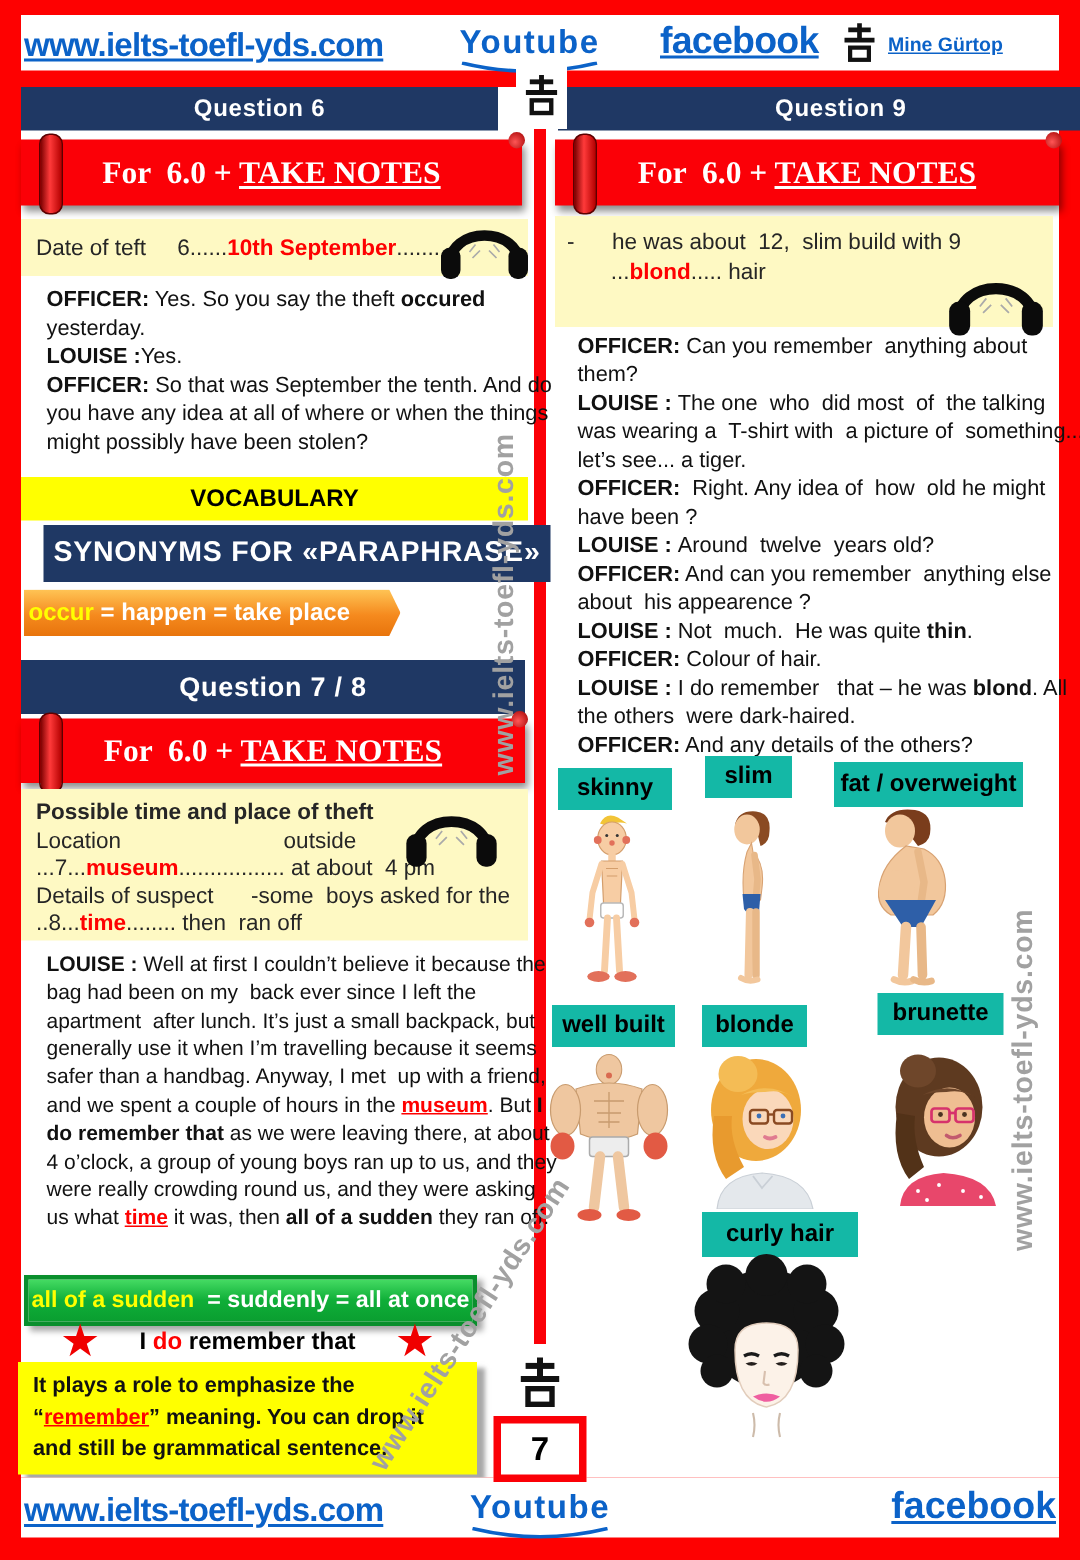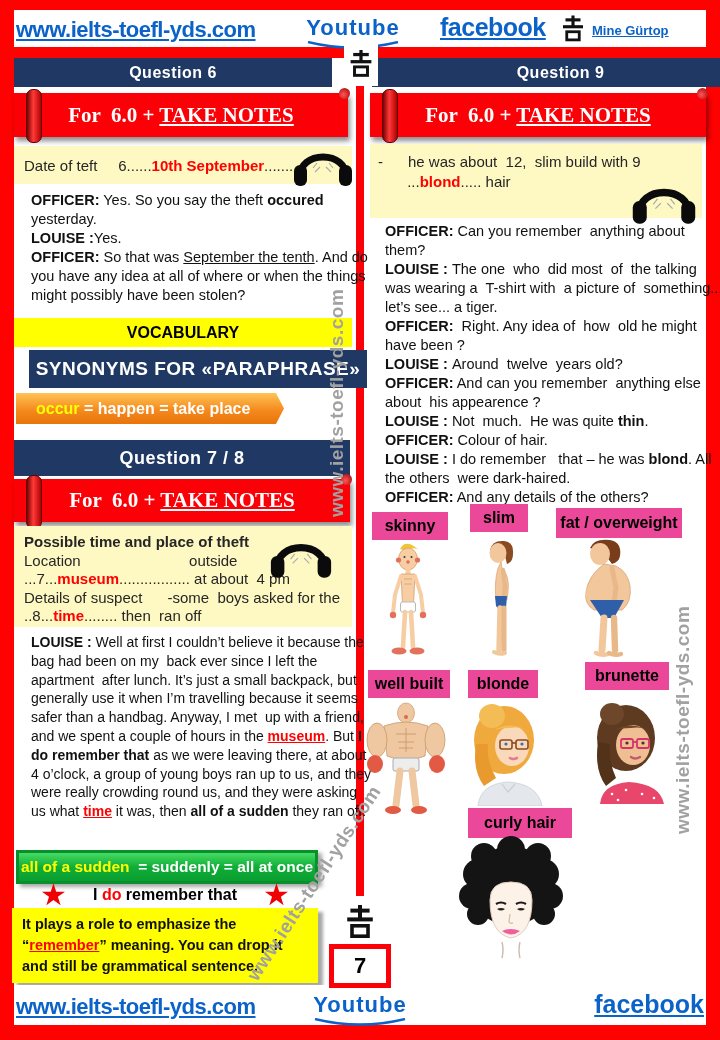--- a/index.html
+++ b/index.html
@@ -17,24 +17,24 @@
   .navy-banner{background:#1F3864;color:#fff;font-weight:bold;font-size:16px;display:flex;align-items:center;justify-content:center;letter-spacing:0.5px;}
   .for-banner{background:#FB0007;color:#fff;display:flex;align-items:center;justify-content:center;box-shadow:2px 4px 5px rgba(0,0,0,0.45);}
   .for-text{font-weight:bold;font-size:21px;white-space:pre;font-family:Liberation Serif, serif;}
   .roll{position:absolute;left:12px;top:-4px;width:14px;height:52px;background:linear-gradient(90deg,#7a0000,#ff3a3a 45%,#b40000);border-radius:7px;border:1px solid #5c0000;}
   .curl{position:absolute;right:-2px;top:-5px;width:11px;height:11px;background:radial-gradient(circle at 40% 60%,#ff5555,#a00000);border-radius:50%;}
   .gray-box{background:#fef9c3;color:#262626;font-size:15px;}
   .rich-line{white-space:pre-wrap;}
   .dlg{font-size:14.5px;line-height:19px;color:#111;padding-left:16px;}
   .dlg .rich-line{margin:0;}
   .yellow-banner{background:#FFFF00;color:#000;font-weight:bold;display:flex;align-items:center;justify-content:center;}
-  .orange-ribbon{background:linear-gradient(180deg,#FFC455 0%,#F58A1E 55%,#E8740C 100%);display:flex;align-items:center;padding-left:20px;font-size:16px;clip-path:polygon(0 0,97% 0,100% 50%,97% 100%,0 100%);box-shadow:3px 3px 4px rgba(0,0,0,.35);}
+  .orange-ribbon{background:linear-gradient(180deg,#FFC455 0%,#F58A1E 55%,#E8740C 100%);display:flex;align-items:center;padding-left:3px;font-size:16px;clip-path:polygon(0 0,97% 0,100% 50%,97% 100%,0 100%);box-shadow:3px 3px 4px rgba(0,0,0,.35);}
   .green-banner{background:linear-gradient(180deg,#45DB63 0%,#0FAE38 50%,#0A9E30 100%);border:3px solid #0A8F2D;display:flex;align-items:center;justify-content:center;font-size:15.5px;box-shadow:4px 3px 4px rgba(0,0,0,.35);}
   .note-yellow{background:#FFFF00;color:#111;font-weight:bold;font-size:14.5px;line-height:1.45;padding:6px 10px;box-shadow:5px 4px 3px rgba(110,110,110,.6);}
-  .fig-label{background:#ec4899;color:#000;font-weight:bold;font-size:16px;display:flex;align-items:center;justify-content:center;}
+  .fig-label{background:#14b8a6;color:#000;font-weight:bold;font-size:16px;display:flex;align-items:center;justify-content:center;}
   .divider{position:absolute;left:356px;top:62px;width:8px;height:840px;background:#FB0007;}
   .gi-box{background:#fff;display:flex;align-items:center;justify-content:center;}
   .page-num{border:5px solid #FB0007;background:#fff;display:flex;align-items:center;justify-content:center;font-size:22px;font-weight:bold;color:#000;}
   .wm{position:absolute;color:#A1A1A1;font-weight:bold;font-size:19px;letter-spacing:0.5px;white-space:nowrap;z-index:60;pointer-events:none;}
   .wm-vert{writing-mode:vertical-rl;transform:rotate(180deg);}
   .star{color:#F00000;font-size:30px;line-height:26px;}
   .star-line{display:flex;align-items:center;justify-content:space-between;font-size:16px;color:#000;}
   .fb-foot{font-size:25px;}
 </style>
 </head>
@@ -91,21 +91,21 @@
         <path d="M8 40 C6 12 56 12 54 40" fill="none" stroke="#0b0b0b" stroke-width="7"></path>
         <rect x="2" y="27" width="13" height="21" rx="6" fill="#0b0b0b"></rect>
         <rect x="47" y="27" width="13" height="21" rx="6" fill="#0b0b0b"></rect>
         <path d="M21 30 L25 25 M23 34 L28 29 M41 30 L37 25 M39 34 L34 29" stroke="#aaa" stroke-width="1.1"></path>
       </svg>
   </div>
 
   <div class="abs dlg" style="left:15px;top:191px;width:338px;">
       <div class="rich-line"><span style="font-weight: bold;">OFFICER:</span><span> Yes. So you say the theft </span><span style="font-weight: bold;">occured</span><span> yesterday.</span></div>
       <div class="rich-line"><span style="font-weight: bold;">LOUISE :</span><span>Yes.</span></div>
-      <div class="rich-line"><span style="font-weight: bold;">OFFICER:</span><span> So that was </span><span style="text-decoration: underline; text-align: right;">September the tenth</span><span>. And do you have any idea at all of where or when the things might possibly have been stolen?</span></div>
+      <div class="rich-line"><span style="font-weight: bold;">OFFICER:</span><span> So that was </span><span style=" text-align: right;">September the tenth</span><span>. And do you have any idea at all of where or when the things might possibly have been stolen?</span></div>
     </div>
 
   <div class="abs yellow-banner" style="left:14px;top:318px;width:338px;height:29px;font-size:16px;">
     <span>VOCABULARY</span>
   </div>
   <div class="abs navy-banner" style="left:29px;top:350px;width:338px;height:38px;font-size:19px;">
     <span>SYNONYMS FOR «PARAPHRASE»</span>
   </div>
   <div class="abs orange-ribbon" style="left:16px;top:393px;width:248px;height:31px;">
     <div class="rich-line"><span style="font-weight: bold; color: rgb(255, 255, 0);">occur</span><span style="font-weight: bold; color: rgb(255, 255, 255);"> = happen = take place</span></div>

